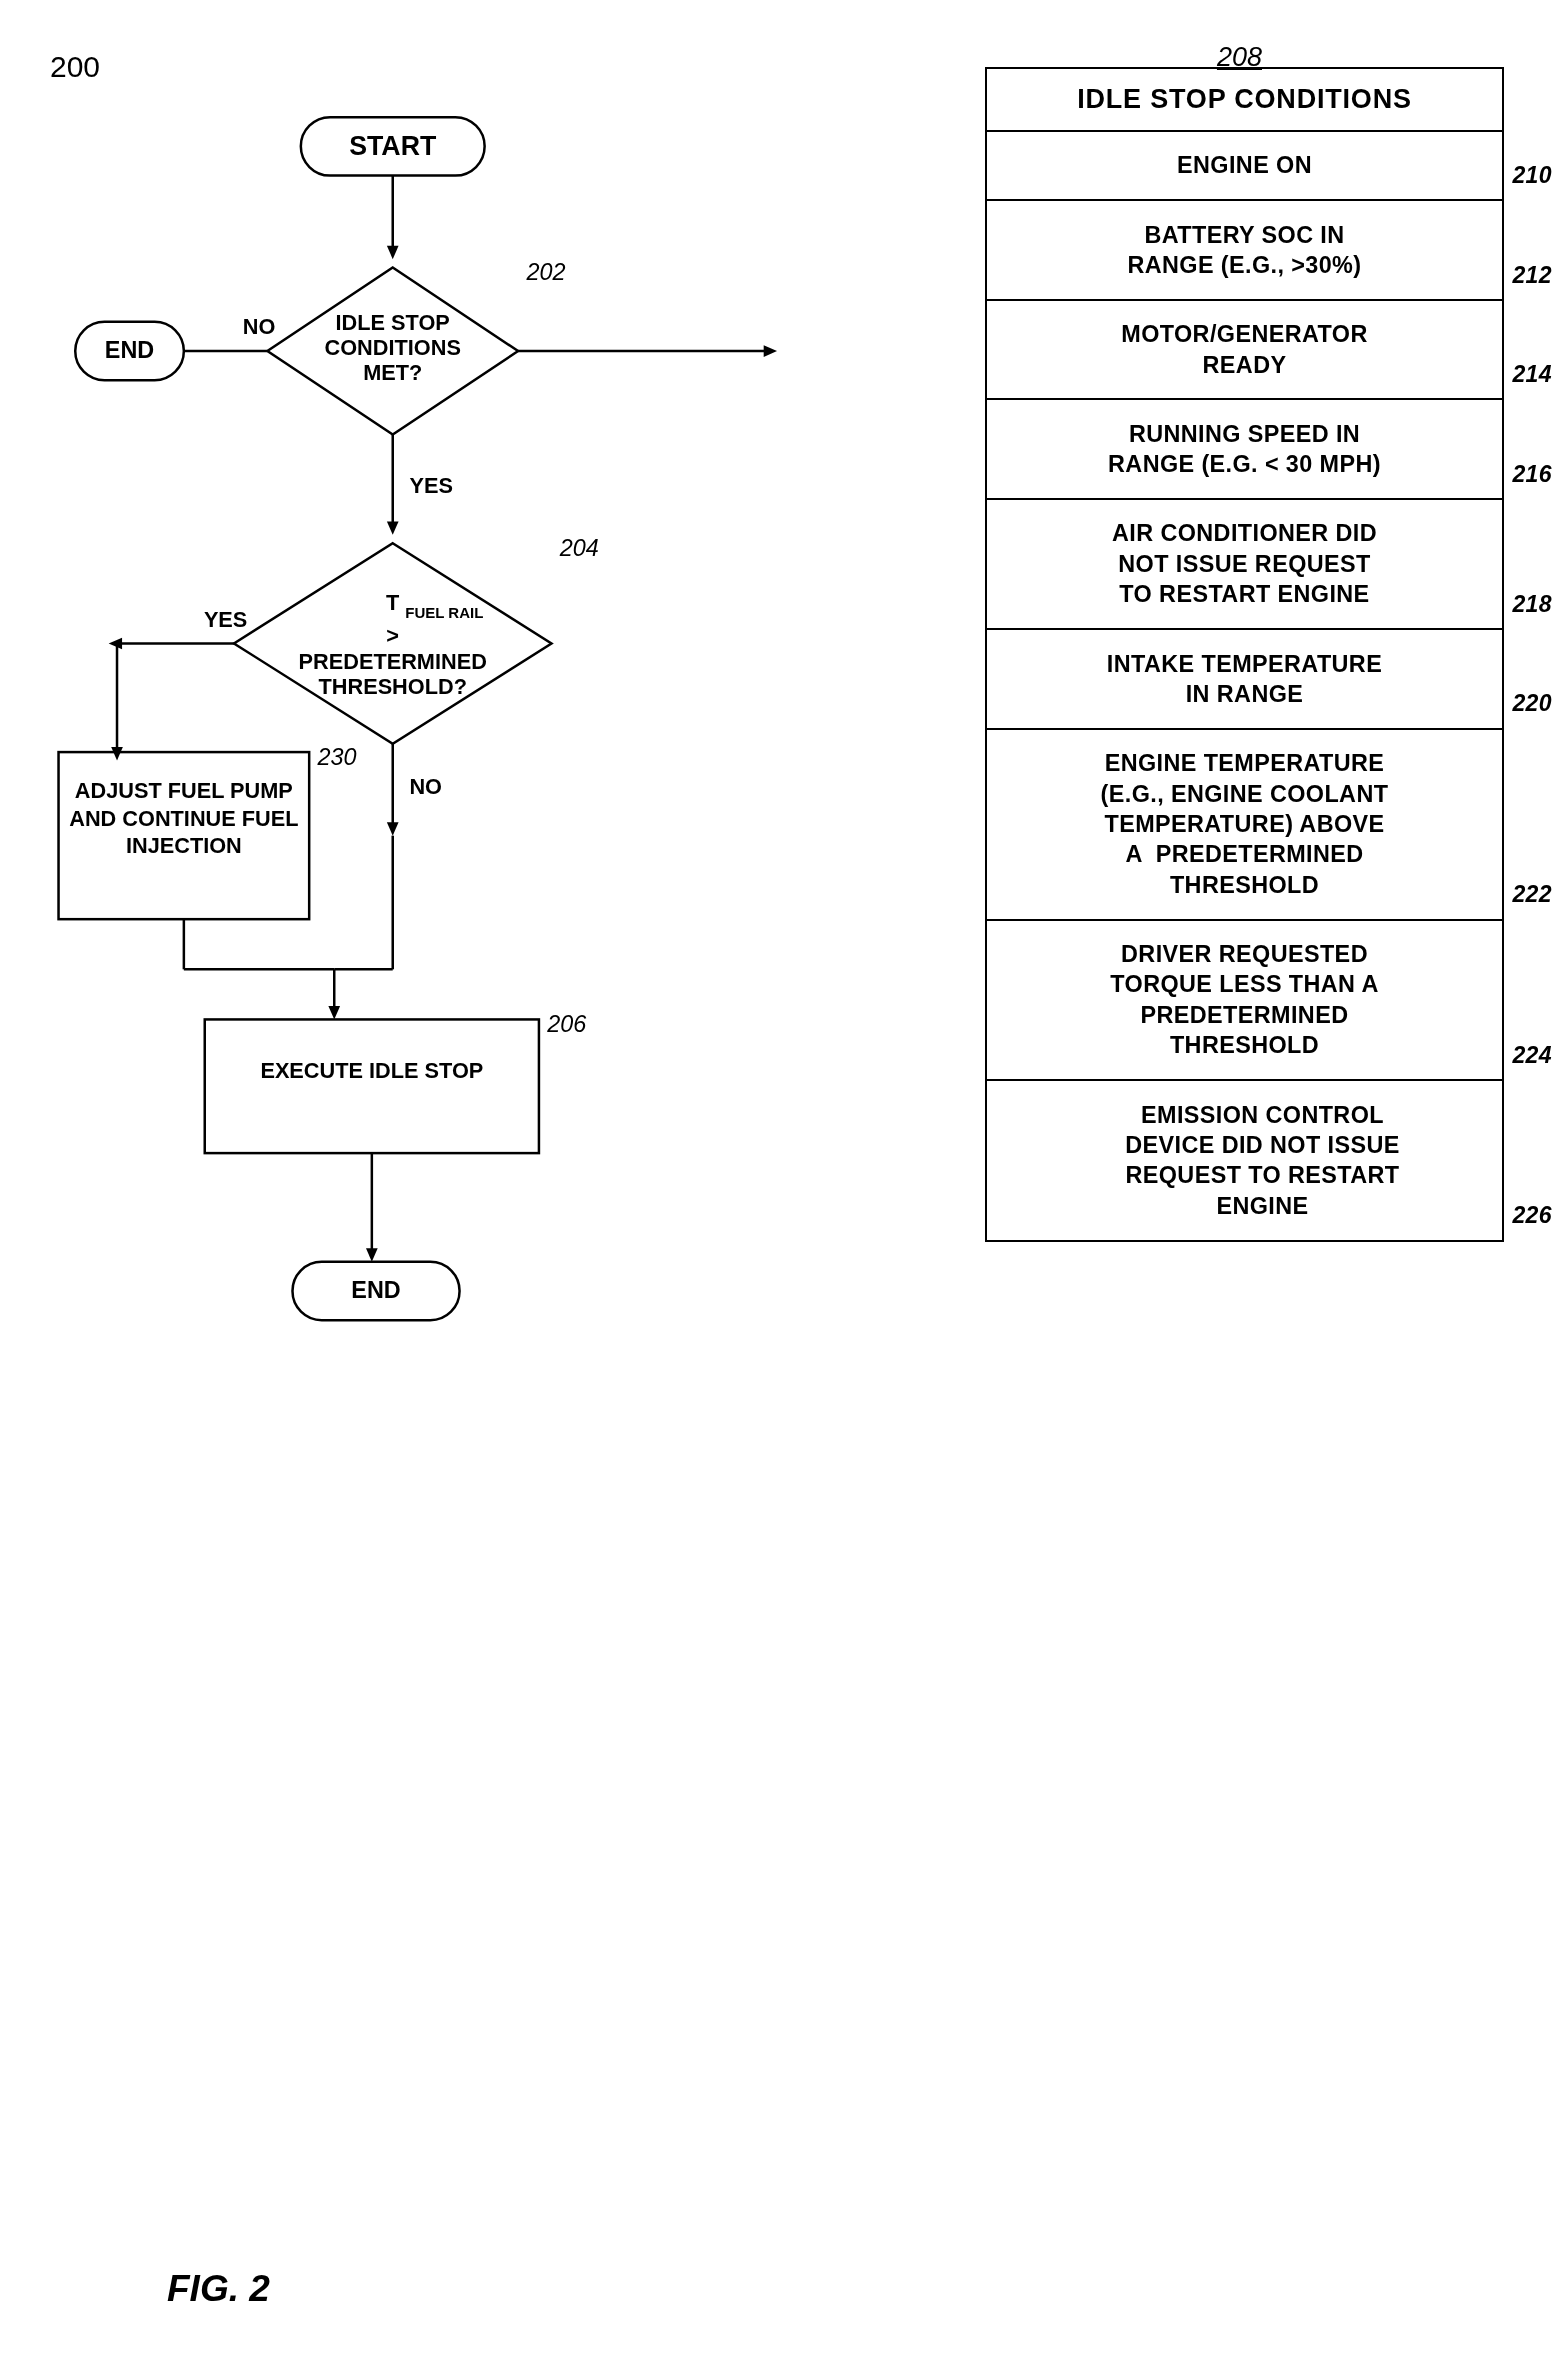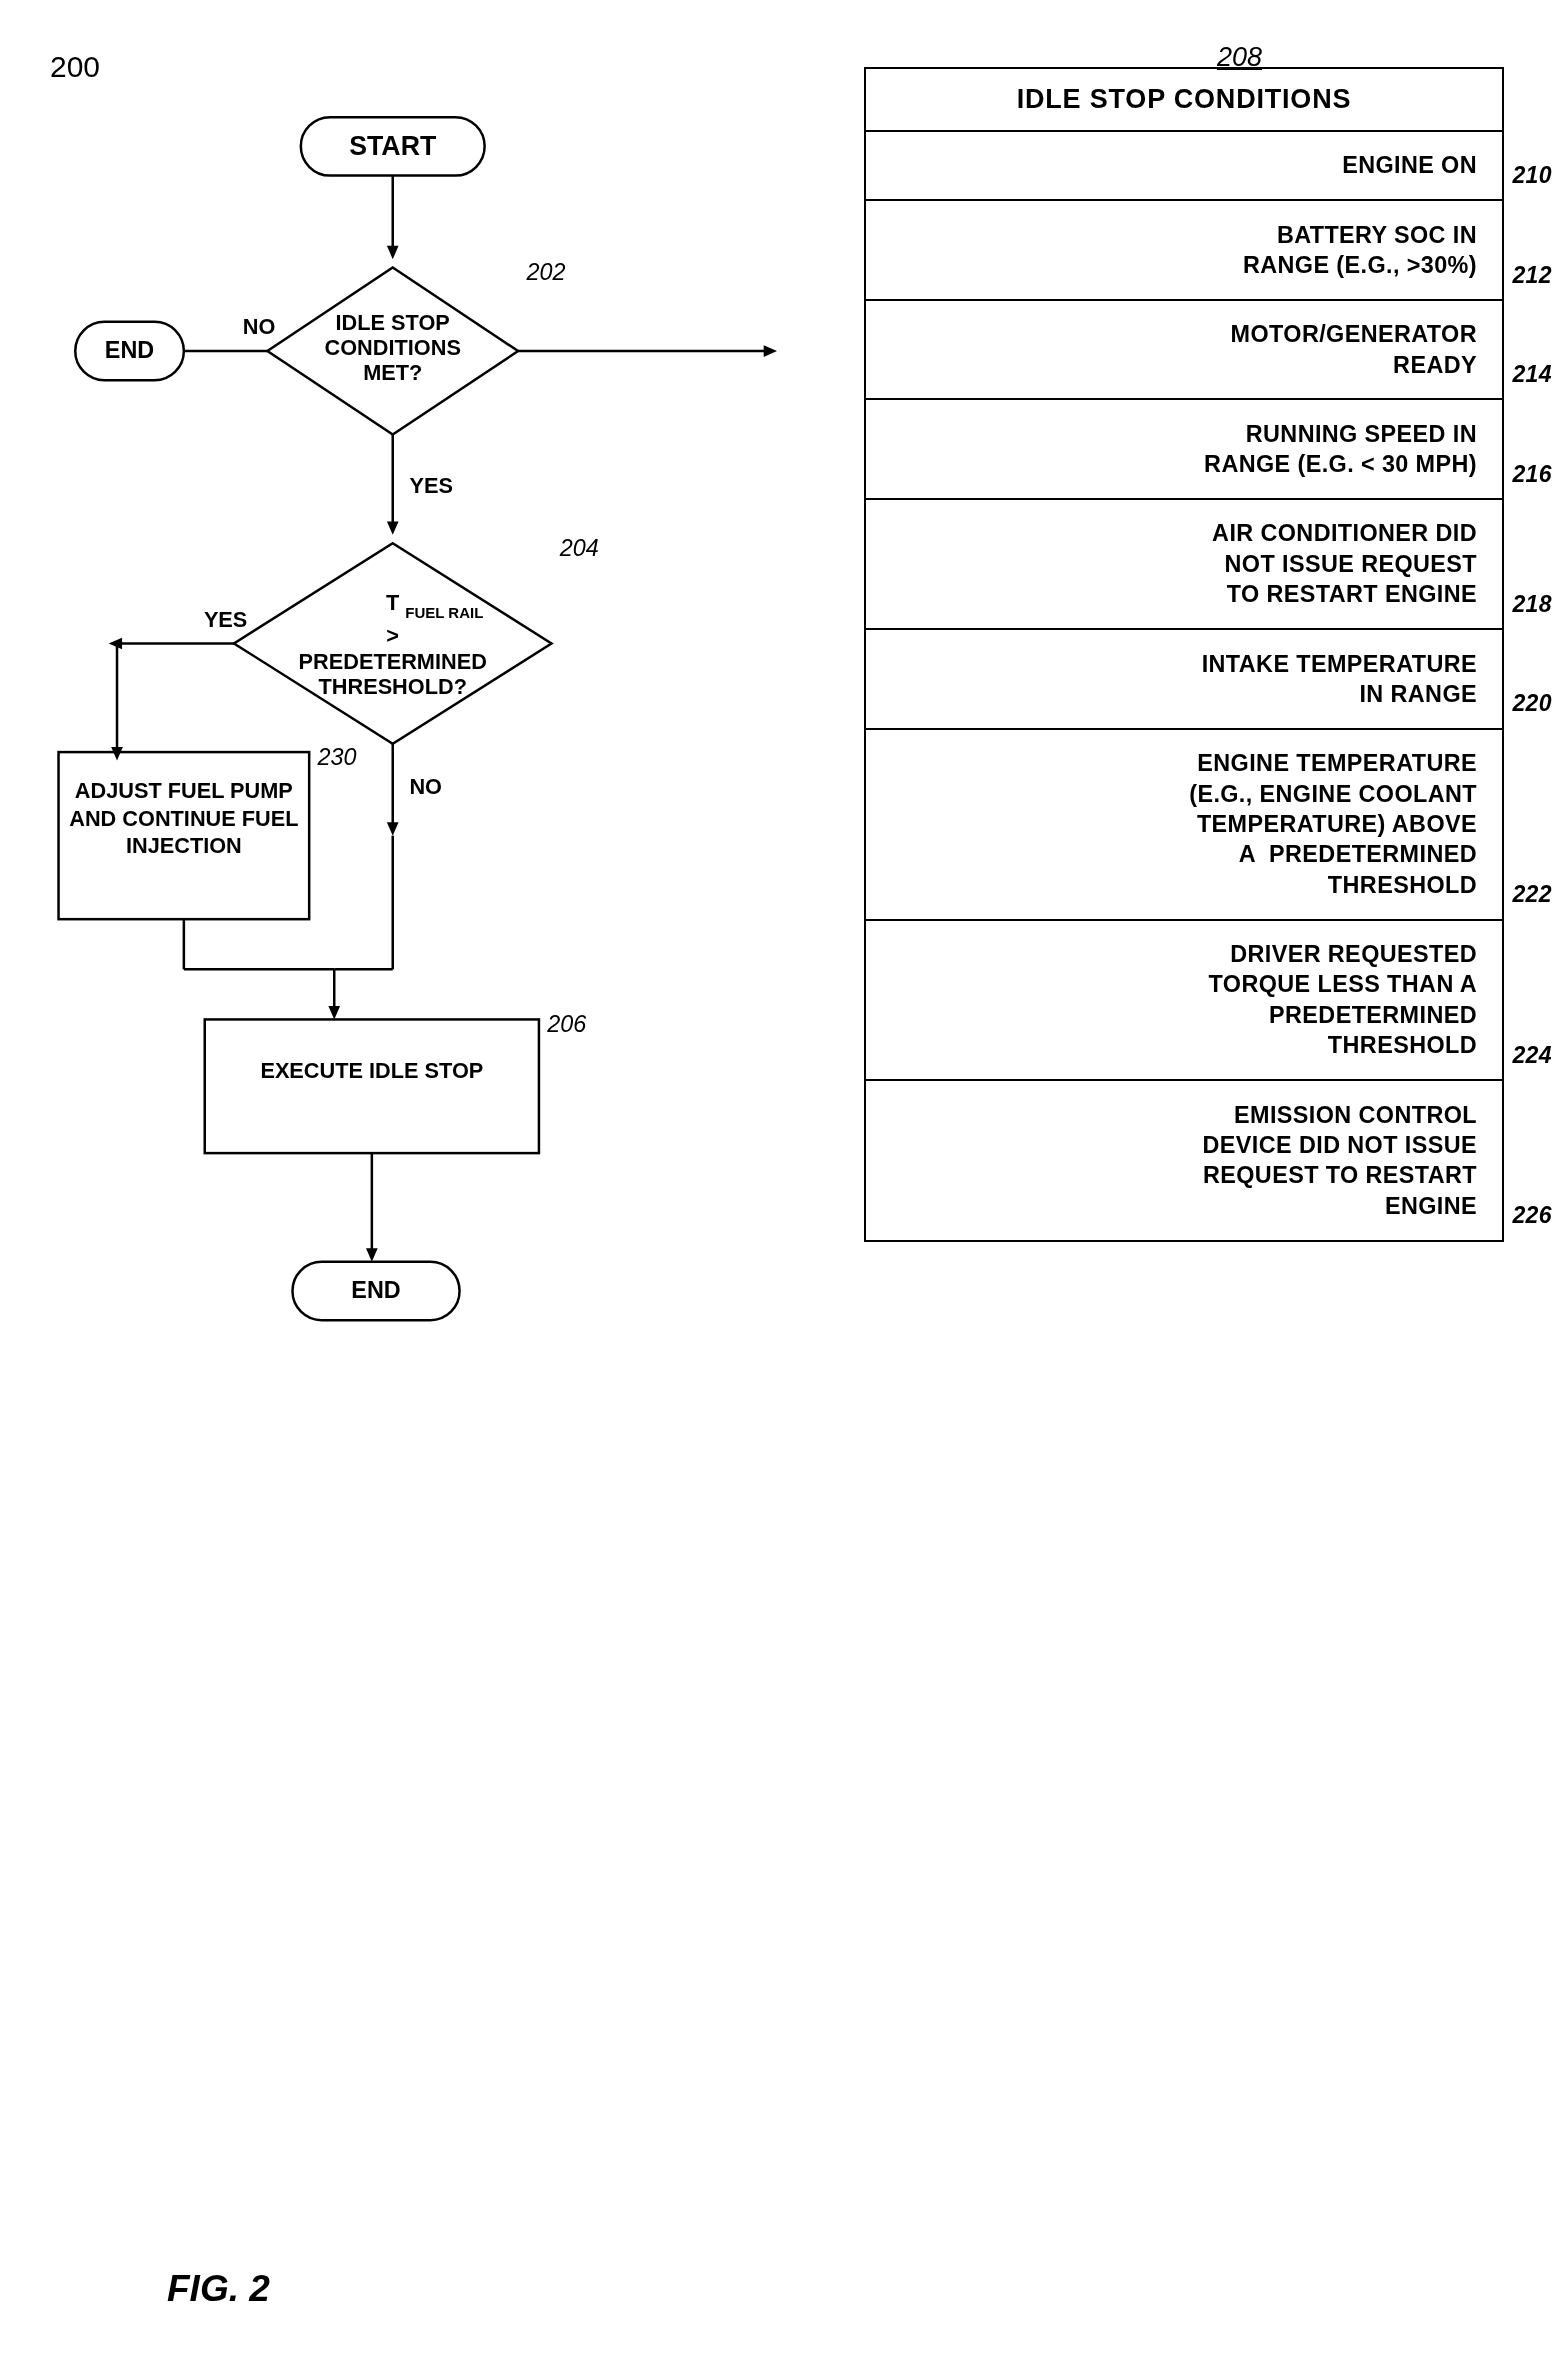--- a/index.html
+++ b/index.html
@@ -26,38 +26,38 @@
       left: 50px;
       font-size: 30px;
       font-weight: normal;
     }
 
     
     .right-panel {
       position: absolute;
       top: 67px;
       right: 50px;
-      width: 640px;
+      width: 519px;
       border: 2.5px solid #000;
       padding: 0;
     }
 
     .right-panel-title {
       text-align: center;
       font-size: 27px;
       font-weight: bold;
       padding: 15px 8.4px;
       border-bottom: 2.5px solid #000;
       letter-spacing: 0.8px;
     }
 
     .condition-box {
       border-bottom: 2.5px solid #000;
       padding: 18.4px 25px;
-      text-align: right;
+      text-align: center;
       font-size: 23.4px;
       font-weight: bold;
       letter-spacing: 0.4px;
       position: relative;
       line-height: 1.3;
     }
 
     .condition-box:last-child {
       border-bottom: none;
       margin-left: 36px;

